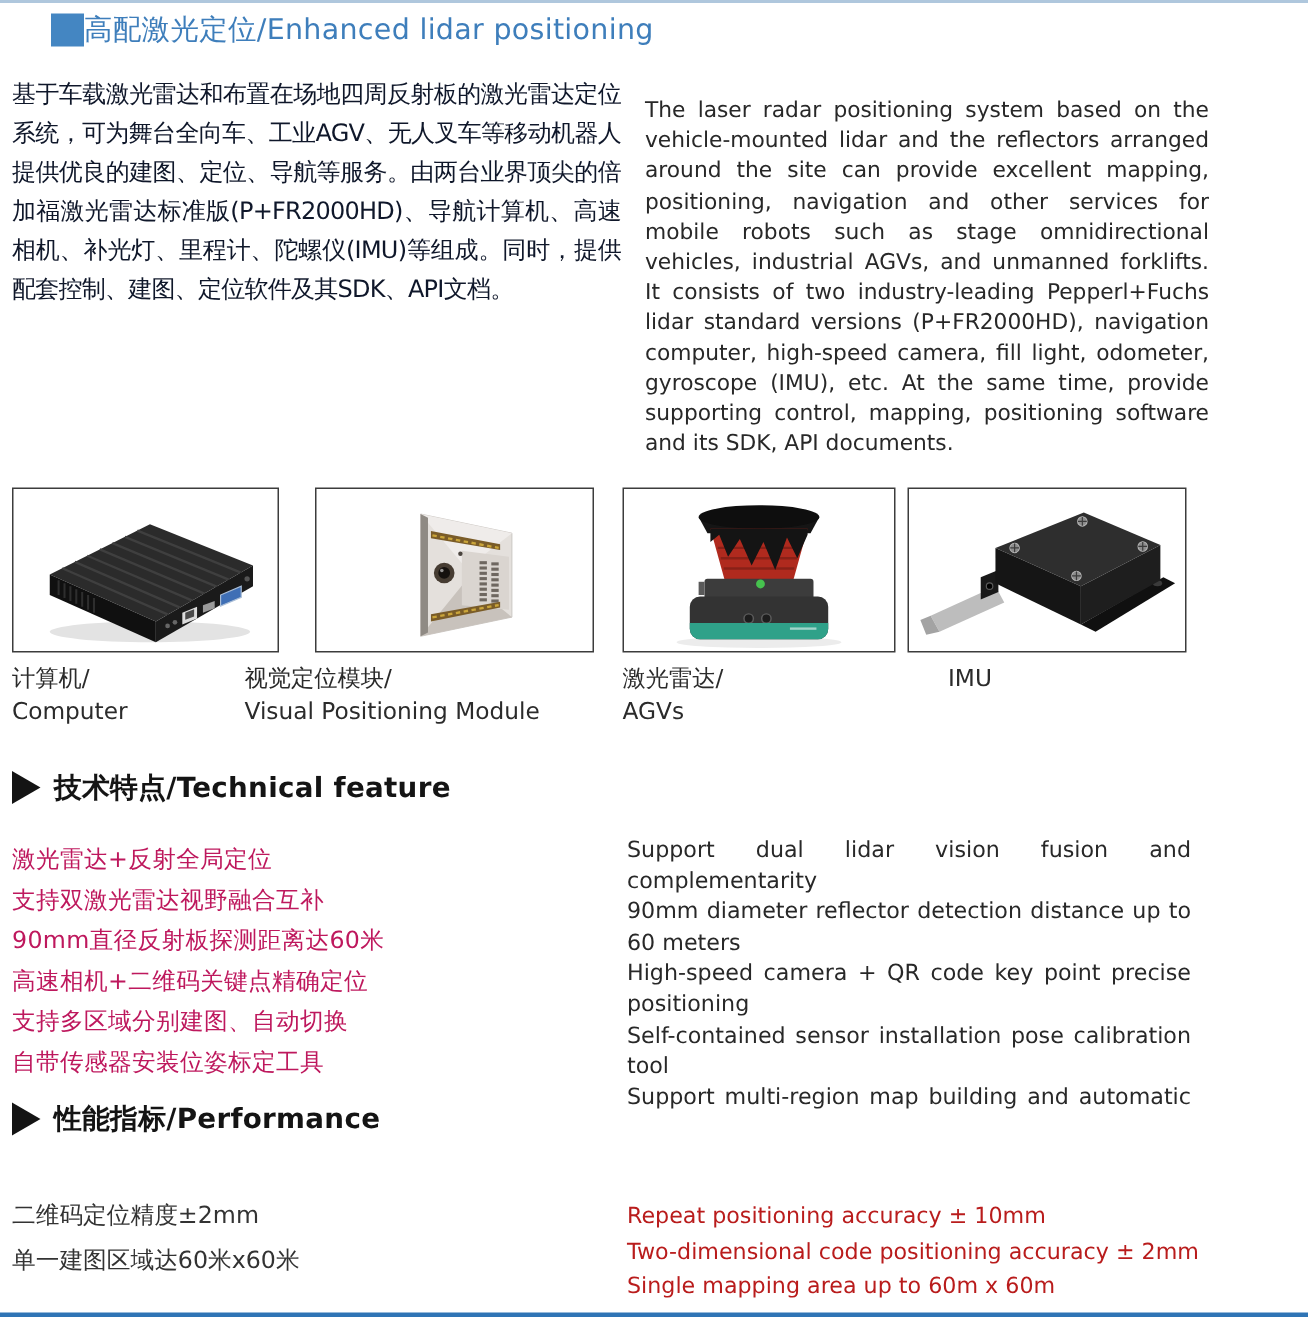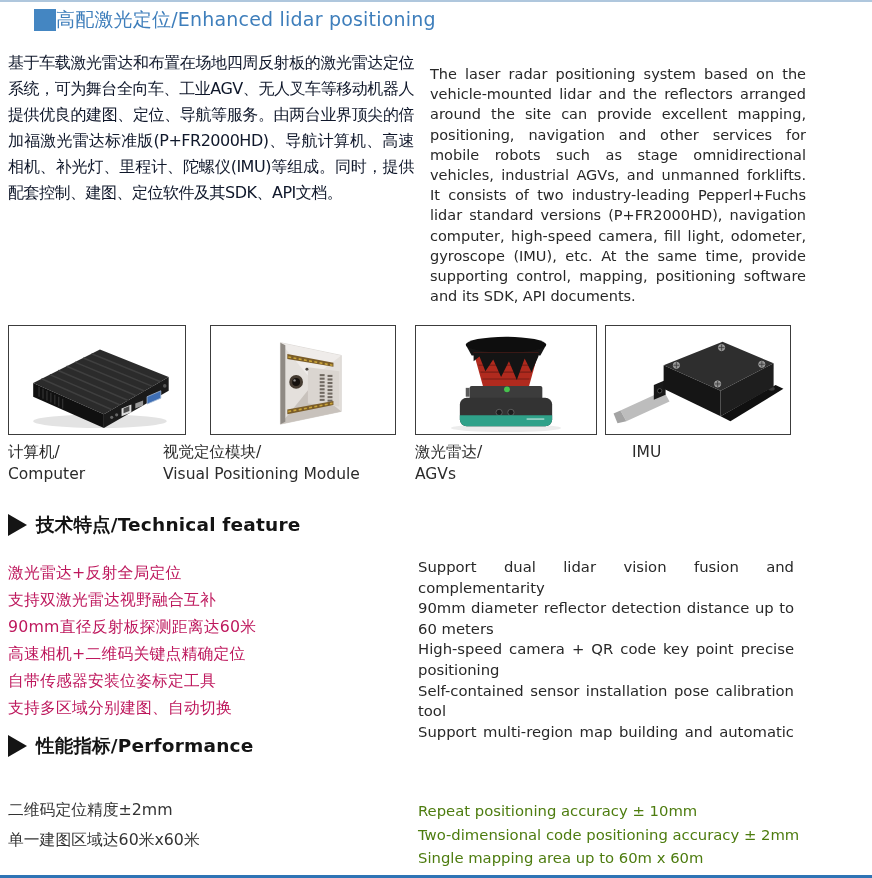--- a/index.html
+++ b/index.html
@@ -28,21 +28,21 @@
        border-bottom:11px solid transparent;flex:0 0 auto}
 
   .feat-zh{left:8px;top:559px;font-size:15.8px;color:#be185d;letter-spacing:.2px}
   .feat-zh > div{height:27px;line-height:27px;white-space:nowrap}
   .feat-en{left:418px;top:557px;width:376px;font-size:14.8px;line-height:20.6px;color:#282828}
   .feat-en p{margin:0;text-align:justify}
   .feat-en p.stretch{text-align-last:justify}
 
   .perf-zh{left:8px;top:795px;font-size:15.8px;color:#333}
   .perf-zh > div{height:30px;line-height:30px;white-space:nowrap}
-  .perf-en{left:418px;top:799px;font-size:14.8px;line-height:23.6px;color:#4d7c0f}
+  .perf-en{left:418px;top:799px;font-size:14.8px;line-height:23.6px;color:#b91c1c}
   .perf-en > div{white-space:nowrap}
 </style>
 </head>
 <body>
 
 <div class="abs top-line"></div>
 
 <div class="abs header">
   <span class="hsq"></span>
   <h1 class="htitle">高配激光定位/Enhanced lidar positioning</h1>
@@ -164,22 +164,22 @@
 <div class="abs sec-h" style="top:512px">
   <span class="tri"></span>
   <span>技术特点/Technical feature</span>
 </div>
 
 <div class="abs feat-zh">
   <div>激光雷达+反射全局定位</div>
   <div>支持双激光雷达视野融合互补</div>
   <div>90mm直径反射板探测距离达60米</div>
   <div>高速相机+二维码关键点精确定位</div>
+  <div>支持多区域分别建图、自动切换</div>
   <div>自带传感器安装位姿标定工具</div>
-  <div>支持多区域分别建图、自动切换</div>
 </div>
 
 <div class="abs feat-en">
   <p>Support dual lidar vision fusion and complementarity</p>
   <p>90mm diameter reflector detection distance up to 60 meters</p>
   <p>High-speed camera + QR code key point precise positioning</p>
   <p>Self-contained sensor installation pose calibration tool</p>
   <p class="stretch">Support multi-region map building and automatic</p>
 </div>
 

